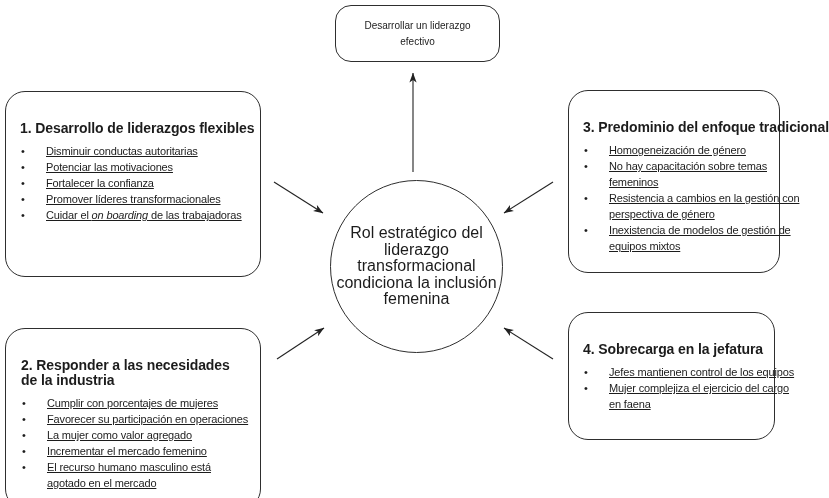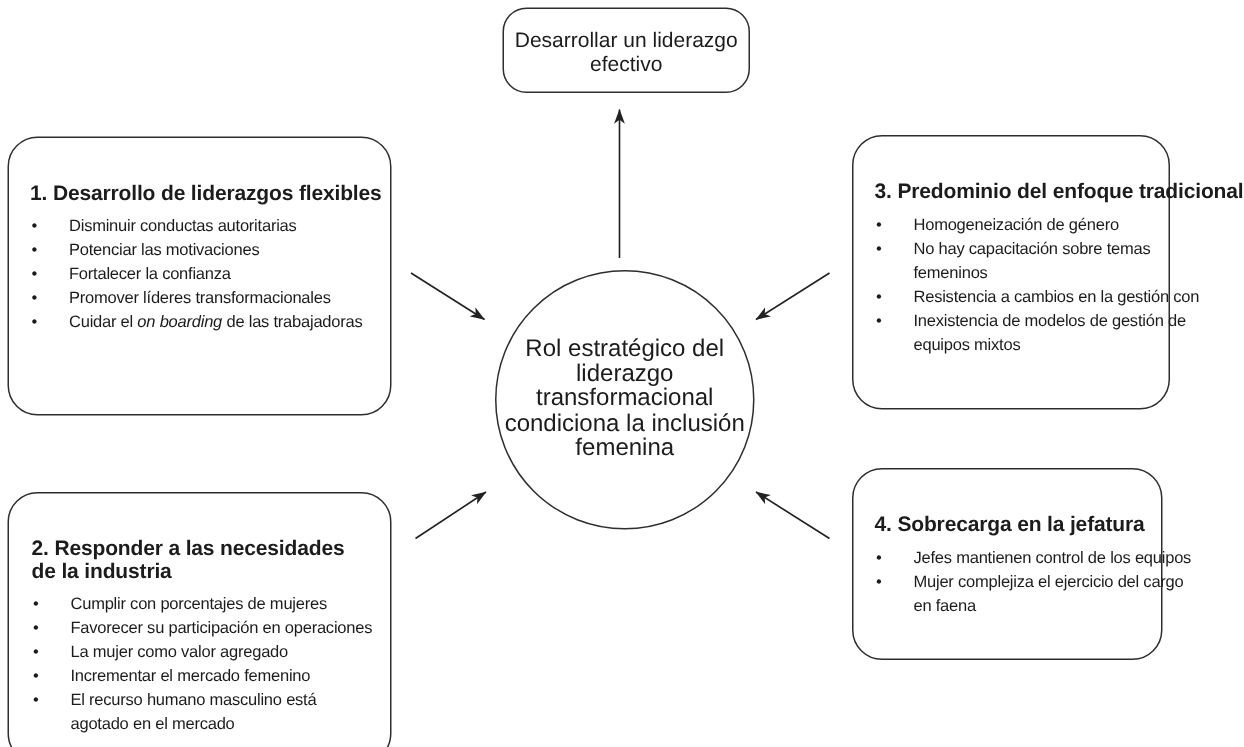--- a/index.html
+++ b/index.html
@@ -39,39 +39,40 @@
     letter-spacing: -0.1px;
     margin-bottom: 7px;
   }
   .box-title .line + .line { margin-left: 0; }
   ul.bullets {
     list-style: none;
     margin: 0; padding: 0;
     font-size: 11px;
     line-height: 16px;
     letter-spacing: -0.15px;
+    text-decoration: underline;
   }
   ul.bullets li { position: relative; padding-left: 26px; }
   ul.bullets li::before {
     content: "\2022";
     position: absolute;
     left: 1px; top: 0;
   }
   .line { white-space: nowrap; }
   .goal-box {
     position: absolute;
     left: 335px; top: 5px;
     width: 165px; height: 57px;
     border: 1.2px solid #2e2e2e;
     border-radius: 16px;
     background: #ffffff;
     box-sizing: border-box;
     display: flex; align-items: center; justify-content: center;
     text-align: center;
-    font-size: 14px;
+    font-size: 10px;
     line-height: 16px;
   }
   .core-circle {
     position: absolute;
     left: 330px; top: 180px;
     width: 173px; height: 173px;
     border: 1.2px solid #2e2e2e;
     border-radius: 50%;
     background: #ffffff;
     box-sizing: border-box;
@@ -171,20 +172,21 @@
     <ul class="bullets">
         <li>
           <div class="line">Homogeneización de género</div>
         </li>
         <li>
           <div class="line">No hay capacitación sobre temas</div>
           <div class="line">femeninos</div>
         </li>
         <li>
           <div class="line">Resistencia a cambios en la gestión con</div>
+          <div class="line">perspectiva de género</div>
         </li>
         <li>
           <div class="line">Inexistencia de modelos de gestión de</div>
           <div class="line">equipos mixtos</div>
         </li>
       </ul>
   </div>
 
   <div class="rbox" id="box4">
     <div class="box-title">

